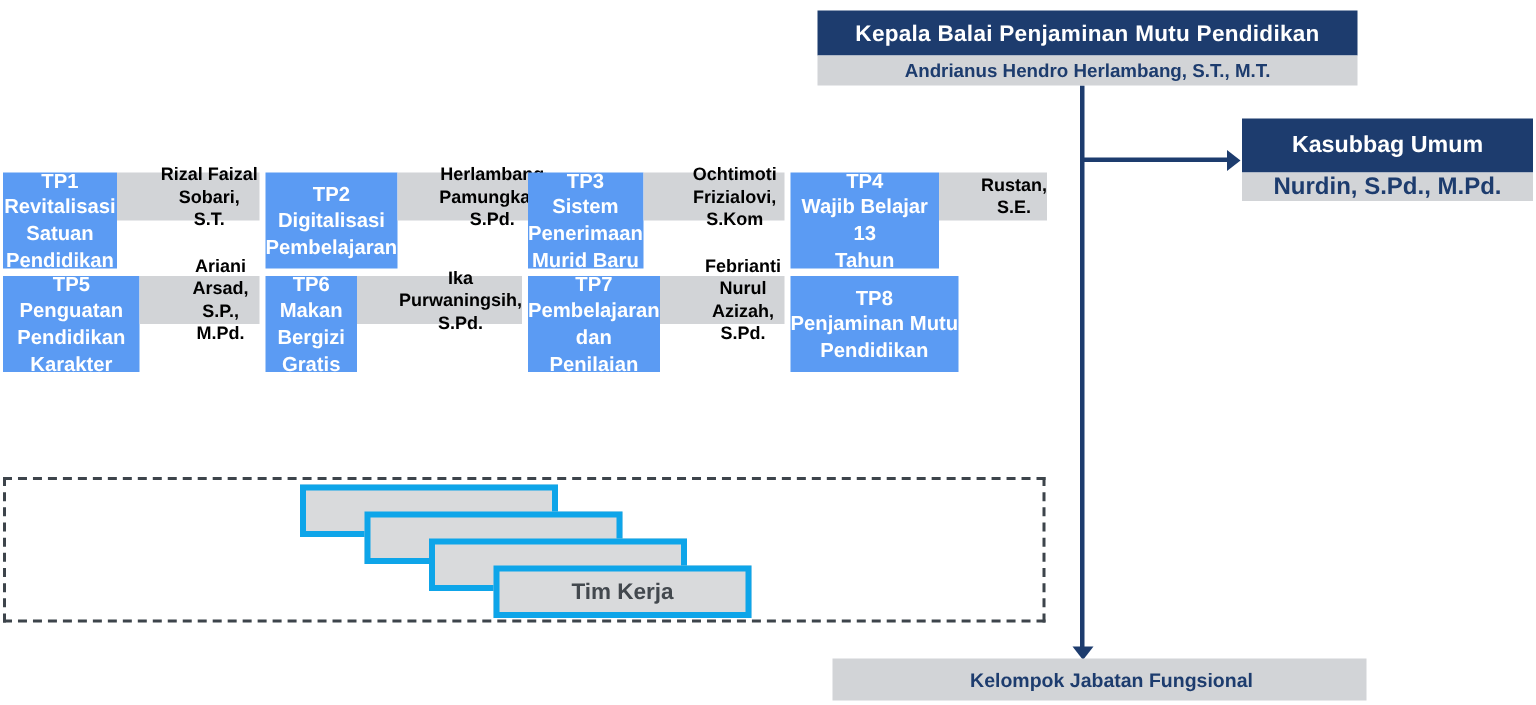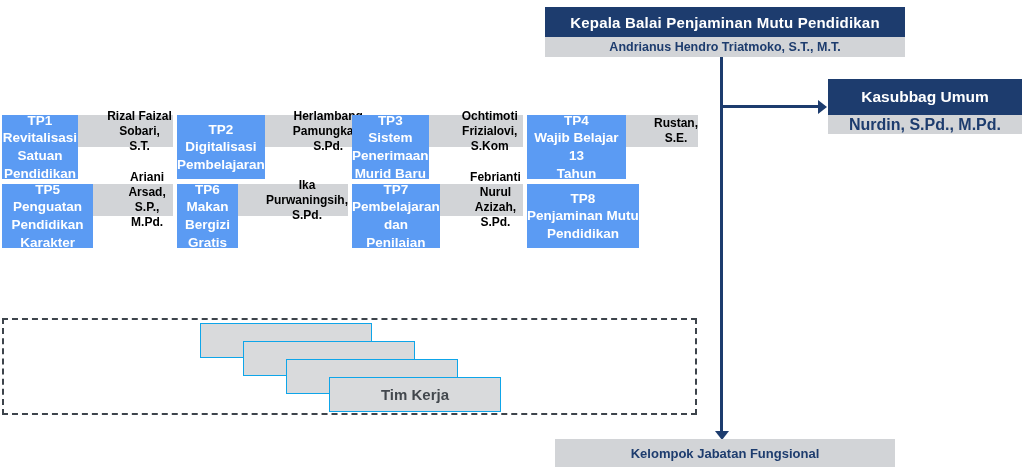--- a/index.html
+++ b/index.html
@@ -63,45 +63,45 @@
     padding-left:28px;
   }
 
   
   .tim-zone {
     left:2px; top:318px; width:691px; height:93px;
     border:2px dashed #3d444b;
   }
   .stack-card {
     position:absolute; width:172px; height:35px;
-    background:#d9dadc; border:1px solid #0ea5e9; box-sizing:border-box;
+    background:#d9dadc; border:4px solid #0ea5e9; box-sizing:border-box;
     display:flex; align-items:center; justify-content:center;
   }
   .tim-label { color:#43484e; font-weight:bold; font-size:15px; }
 
   
   .fungsional {
     left:555px; top:439px; width:340px; height:28px;
     background:#d2d4d7; color:#1d3c6e; font-weight:bold; font-size:13px;
-    display:flex; align-items:center; justify-content:center;
+    display:flex; align-items:center; justify-content:center;padding-left:16px;
   }
 </style>
 </head>
 <body>
 
 <div class="stage">
 
   <div class="abs v-line"></div>
   <div class="abs h-line"></div>
   <div class="abs arrow-down"></div>
   <div class="abs arrow-right"></div>
 
   <div class="abs node kepala">
     <div class="node-header">Kepala Balai Penjaminan Mutu Pendidikan</div>
-    <div class="node-sub">Andrianus Hendro Triatmoko, S.T., M.T.</div>
+    <div class="node-sub">Andrianus Hendro Herlambang, S.T., M.T.</div>
   </div>
 
   <div class="abs node kasubbag">
     <div class="node-header">Kasubbag Umum</div>
     <div class="node-sub">Nurdin, S.Pd., M.Pd.</div>
   </div>
 
   <div class="abs tp-grid">
     <div class="tp-card">
       <div class="tp-header">

